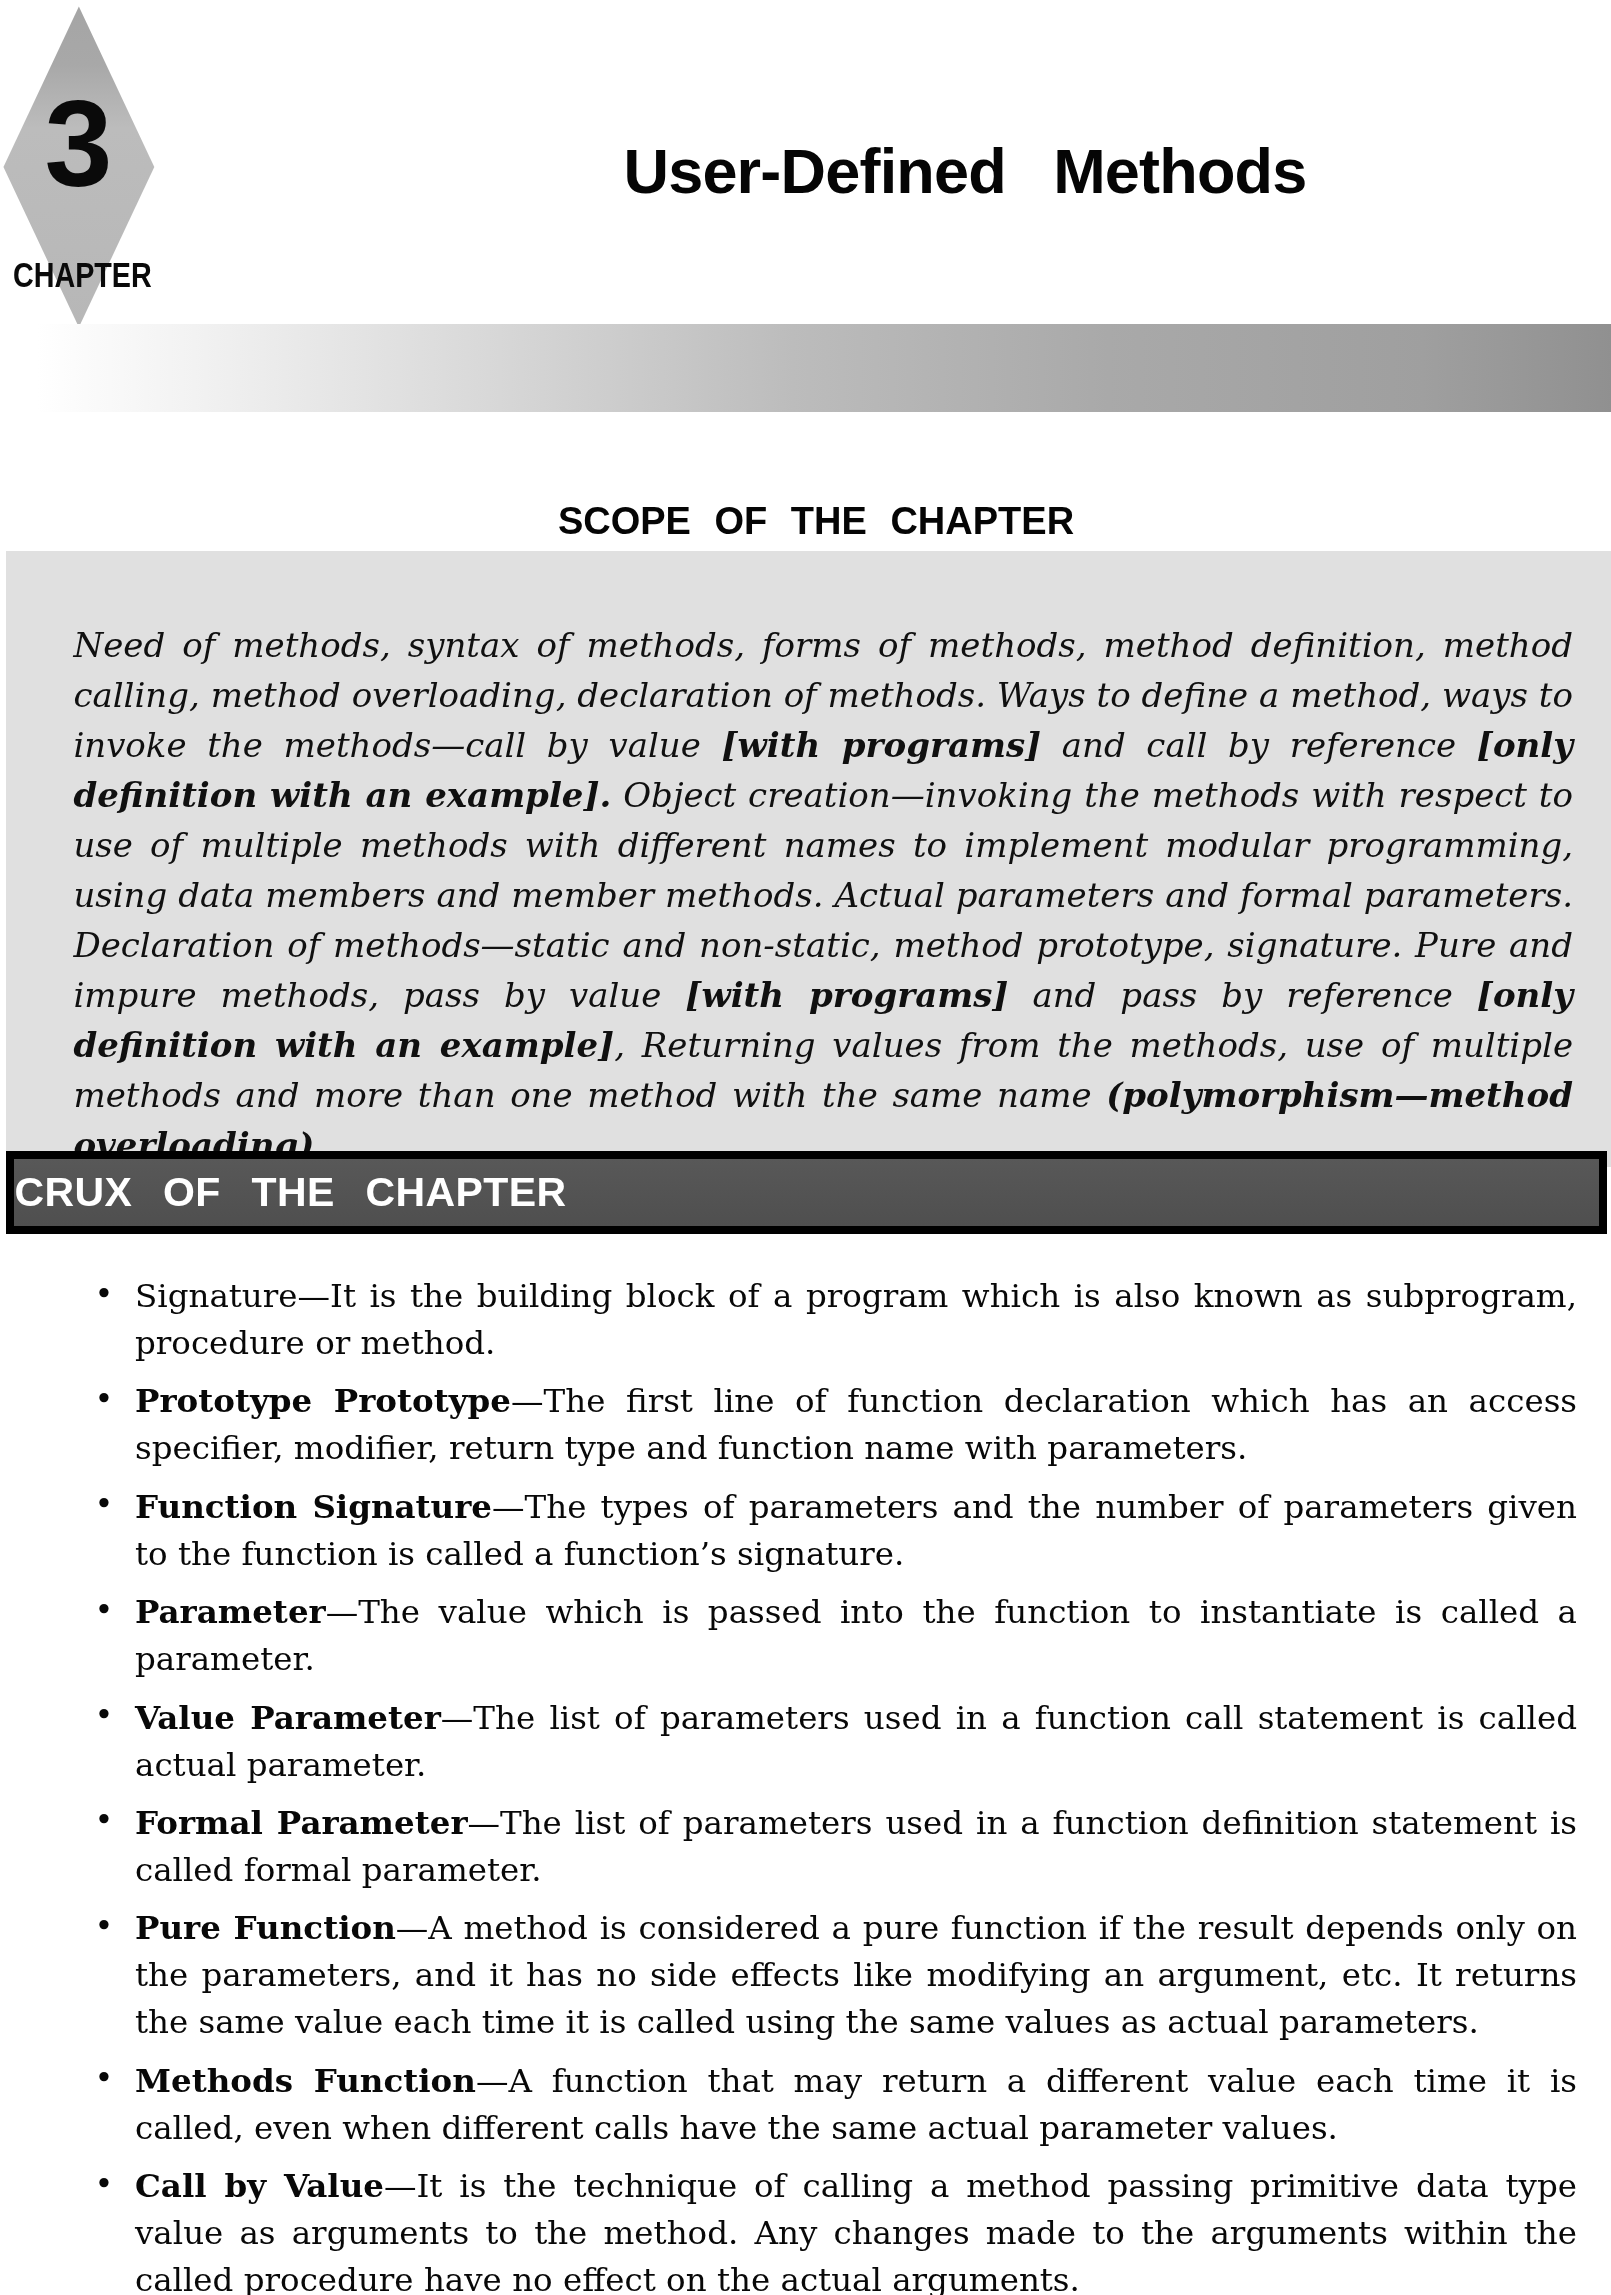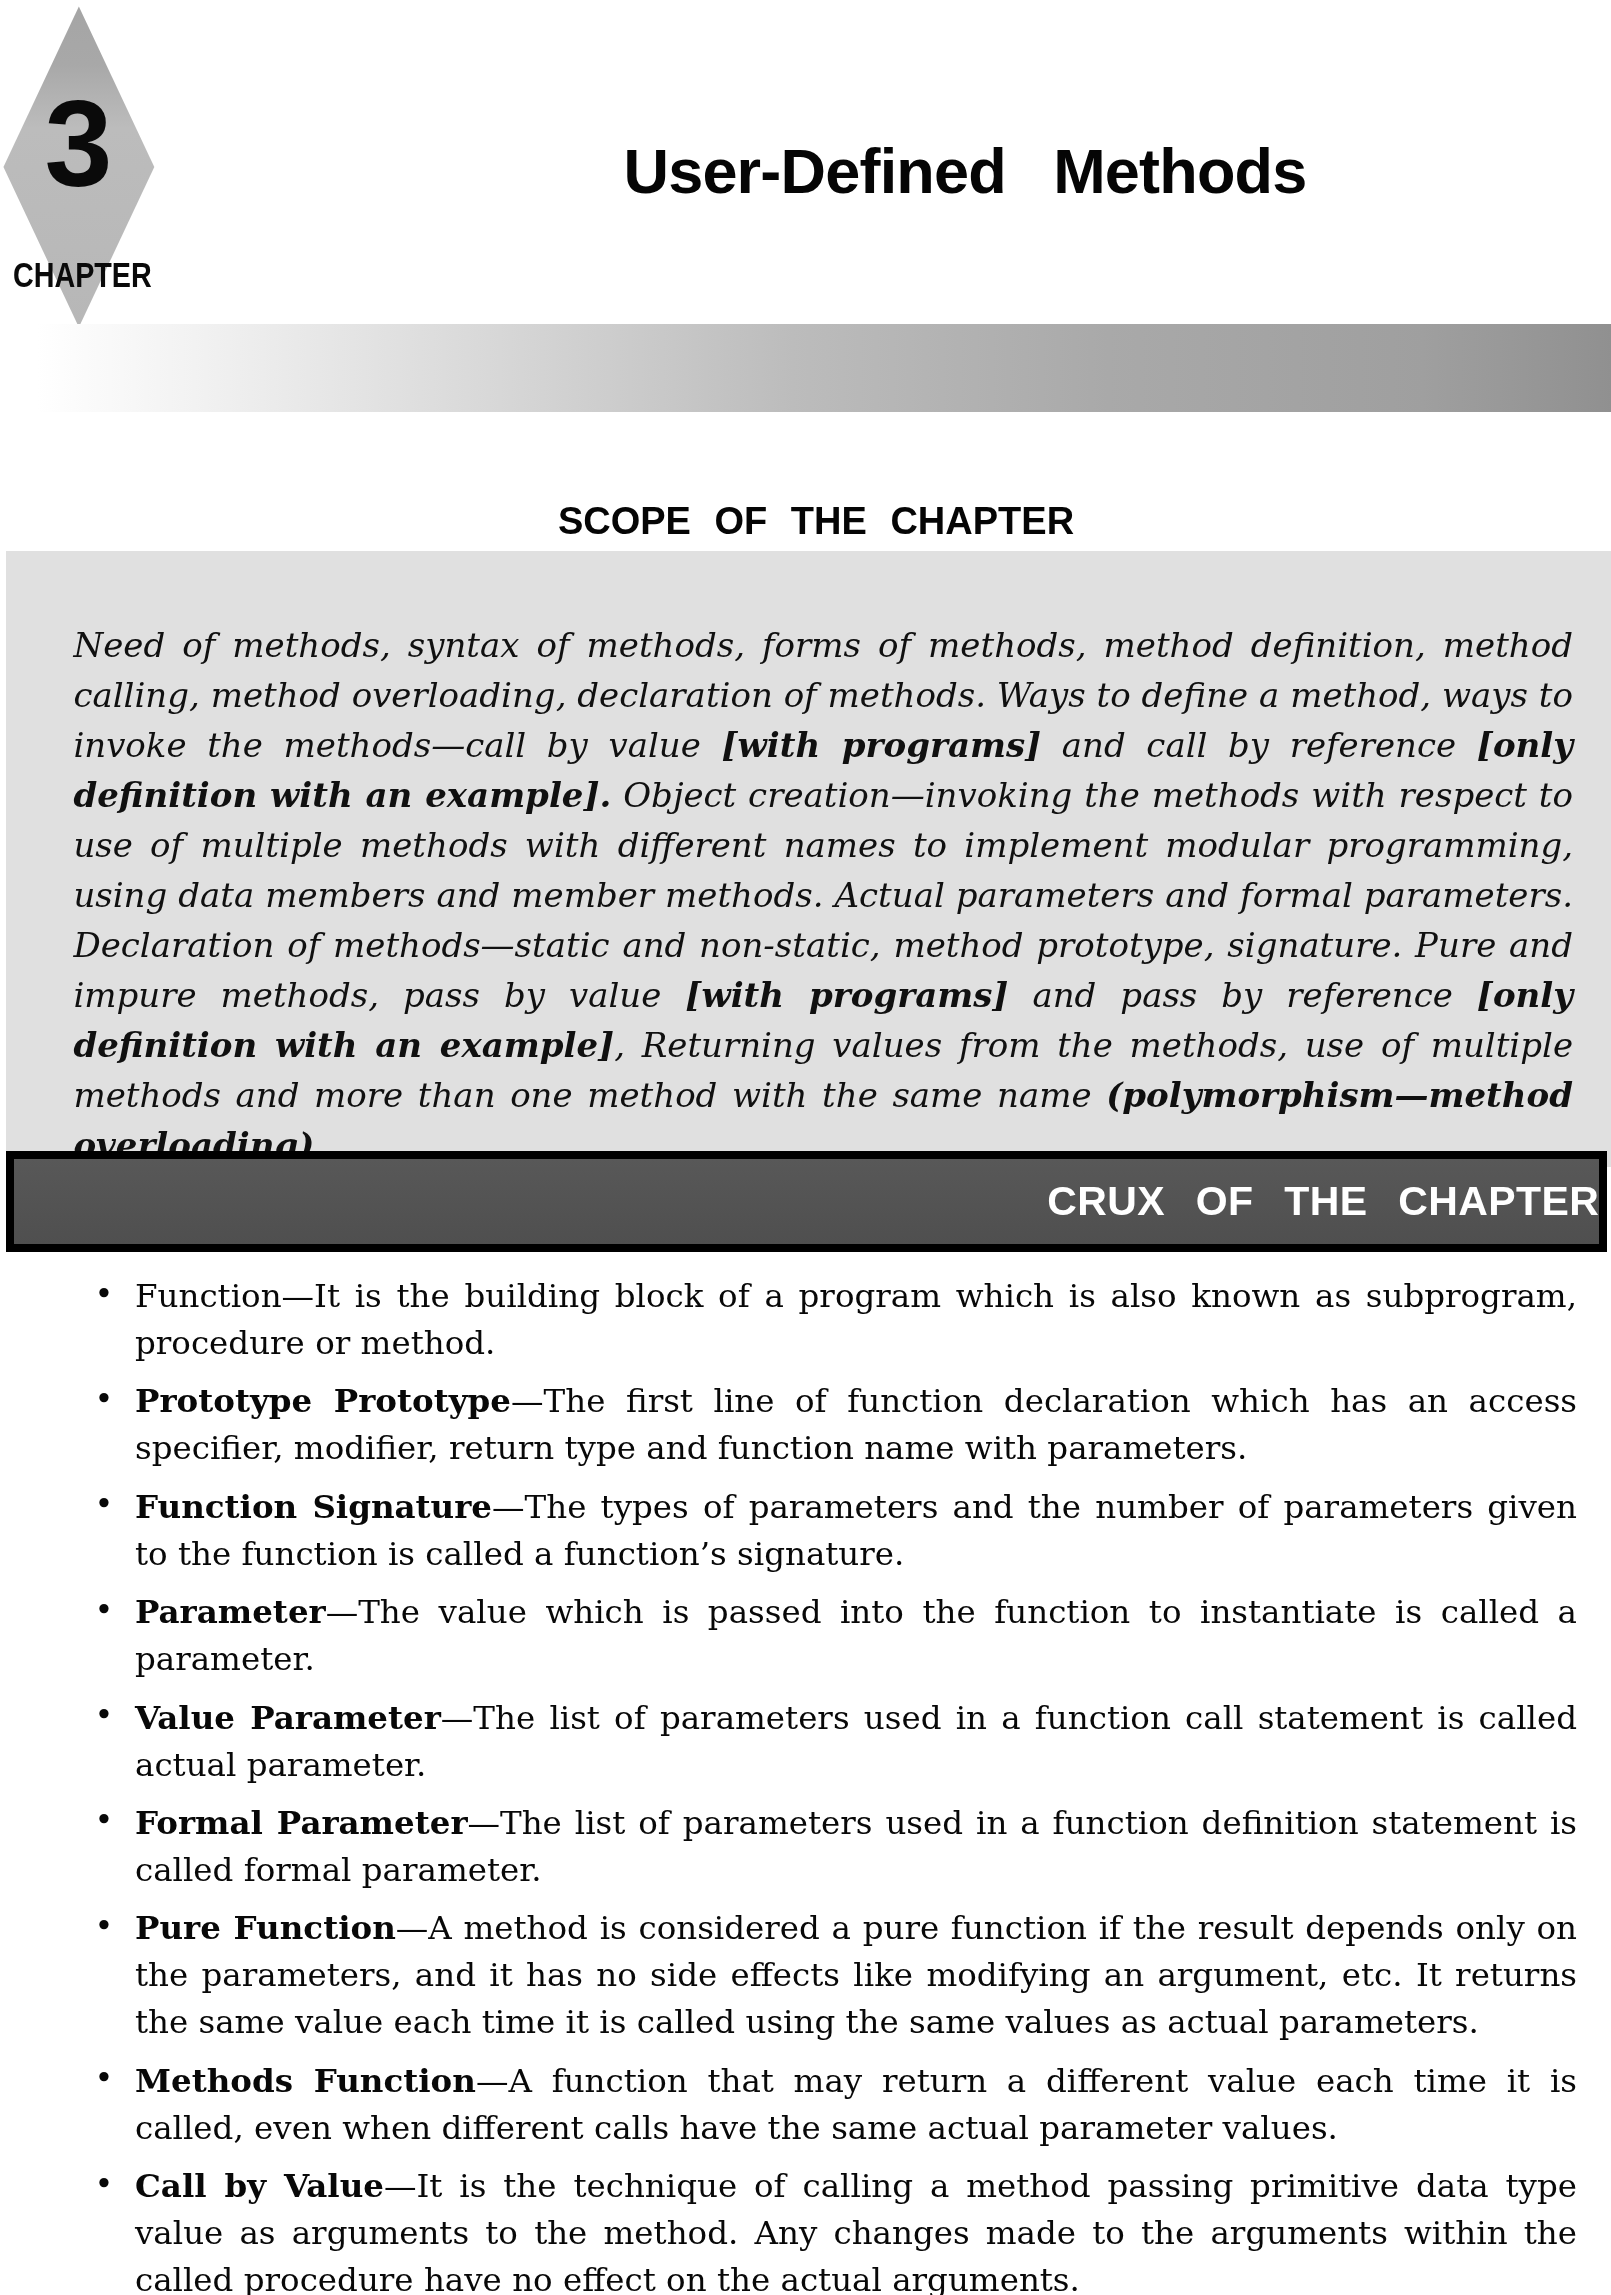--- a/index.html
+++ b/index.html
@@ -46,24 +46,24 @@
     background:var(--scope-bg,#e0e0e0);box-sizing:border-box;
     padding:35px 39px 0 67px;
   }
   .scope-paragraph{
     font-style:italic;font-size:34px;line-height:50px;text-align:justify;
     color:#101010;
   }
   .scope-paragraph b{font-weight:bold;}
   
   .crux-banner{
-    position:absolute;left:6.4px;right:4.8px;top:1151px;height:101px;
+    position:absolute;left:6.4px;right:4.8px;top:1151px;height:83px;
     box-sizing:border-box;border:8px solid #000;
     background:linear-gradient(#585858,var(--crux-bg,#4f4f4f));
-    display:flex;align-items:center;justify-content:flex-end;
+    display:flex;align-items:center;justify-content:flex-start;
   }
   .crux-heading{
     margin:0;font-family:"Liberation Sans",sans-serif;font-weight:bold;
     font-size:41px;color:var(--crux-fg,#fff);word-spacing:19px;letter-spacing:0.4px;
     white-space:nowrap;
   }
   
   .crux-list{
     position:absolute;left:93px;right:35px;top:1273px;bottom:0;
     margin:0;padding:0;list-style:none;
@@ -104,21 +104,21 @@
 
   <div class="scope-box">
     <p class="scope-paragraph"><span>Need of methods, syntax of methods, forms of methods, method definition, method calling, method overloading, declaration of methods. Ways to define a method, ways to invoke the methods—call by value </span><b>[with programs]</b><span> and call by reference </span><b>[only definition with an example].</b><span> Object creation—invoking the methods with respect to use of multiple methods with different names to implement modular programming, using data members and member methods. Actual parameters and formal parameters. Declaration of methods—static and non-static, method prototype, signature. Pure and impure methods, pass by value </span><b>[with programs]</b><span> and pass by reference </span><b>[only definition with an example]</b><span>, Returning values from the methods, use of multiple methods and more than one method with the same name </span><b>(polymorphism—method overloading)</b></p>
   </div>
 
   <div class="crux-banner">
     <h2 class="crux-heading">CRUX OF THE CHAPTER</h2>
   </div>
 
   <ul class="crux-list">
-      <li class="crux-item"><span class="crux-bullet">•</span><span class="crux-term">Function</span><span>—It is the building block of a program which is also known as subprogram, procedure or method.</span></li>
+      <li class="crux-item"><span class="crux-bullet">•</span><span class="crux-term">Signature</span><span>—It is the building block of a program which is also known as subprogram, procedure or method.</span></li>
       <li class="crux-item"><span class="crux-bullet">•</span><span class="crux-term-bold">Prototype Prototype</span><span>—The first line of function declaration which has an access specifier, modifier, return type and function name with parameters.</span></li>
       <li class="crux-item"><span class="crux-bullet">•</span><span class="crux-term-bold">Function Signature</span><span>—The types of parameters and the number of parameters given to the function is called a function’s signature.</span></li>
       <li class="crux-item"><span class="crux-bullet">•</span><span class="crux-term-bold">Parameter</span><span>—The value which is passed into the function to instantiate is called a parameter.</span></li>
       <li class="crux-item"><span class="crux-bullet">•</span><span class="crux-term-bold">Value Parameter</span><span>—The list of parameters used in a function call statement is called actual parameter.</span></li>
       <li class="crux-item"><span class="crux-bullet">•</span><span class="crux-term-bold">Formal Parameter</span><span>—The list of parameters used in a function definition statement is called formal parameter.</span></li>
       <li class="crux-item"><span class="crux-bullet">•</span><span class="crux-term-bold">Pure Function</span><span>—A method is considered a pure function if the result depends only on the parameters, and it has no side effects like modifying an argument, etc. It returns the same value each time it is called using the same values as actual parameters.</span></li>
       <li class="crux-item"><span class="crux-bullet">•</span><span class="crux-term-bold">Methods Function</span><span>—A function that may return a different value each time it is called, even when different calls have the same actual parameter values.</span></li>
       <li class="crux-item"><span class="crux-bullet">•</span><span class="crux-term-bold">Call by Value</span><span>—It is the technique of calling a method passing primitive data type value as arguments to the method. Any changes made to the arguments within the called procedure have no effect on the actual arguments.</span></li>
     </ul>
 

